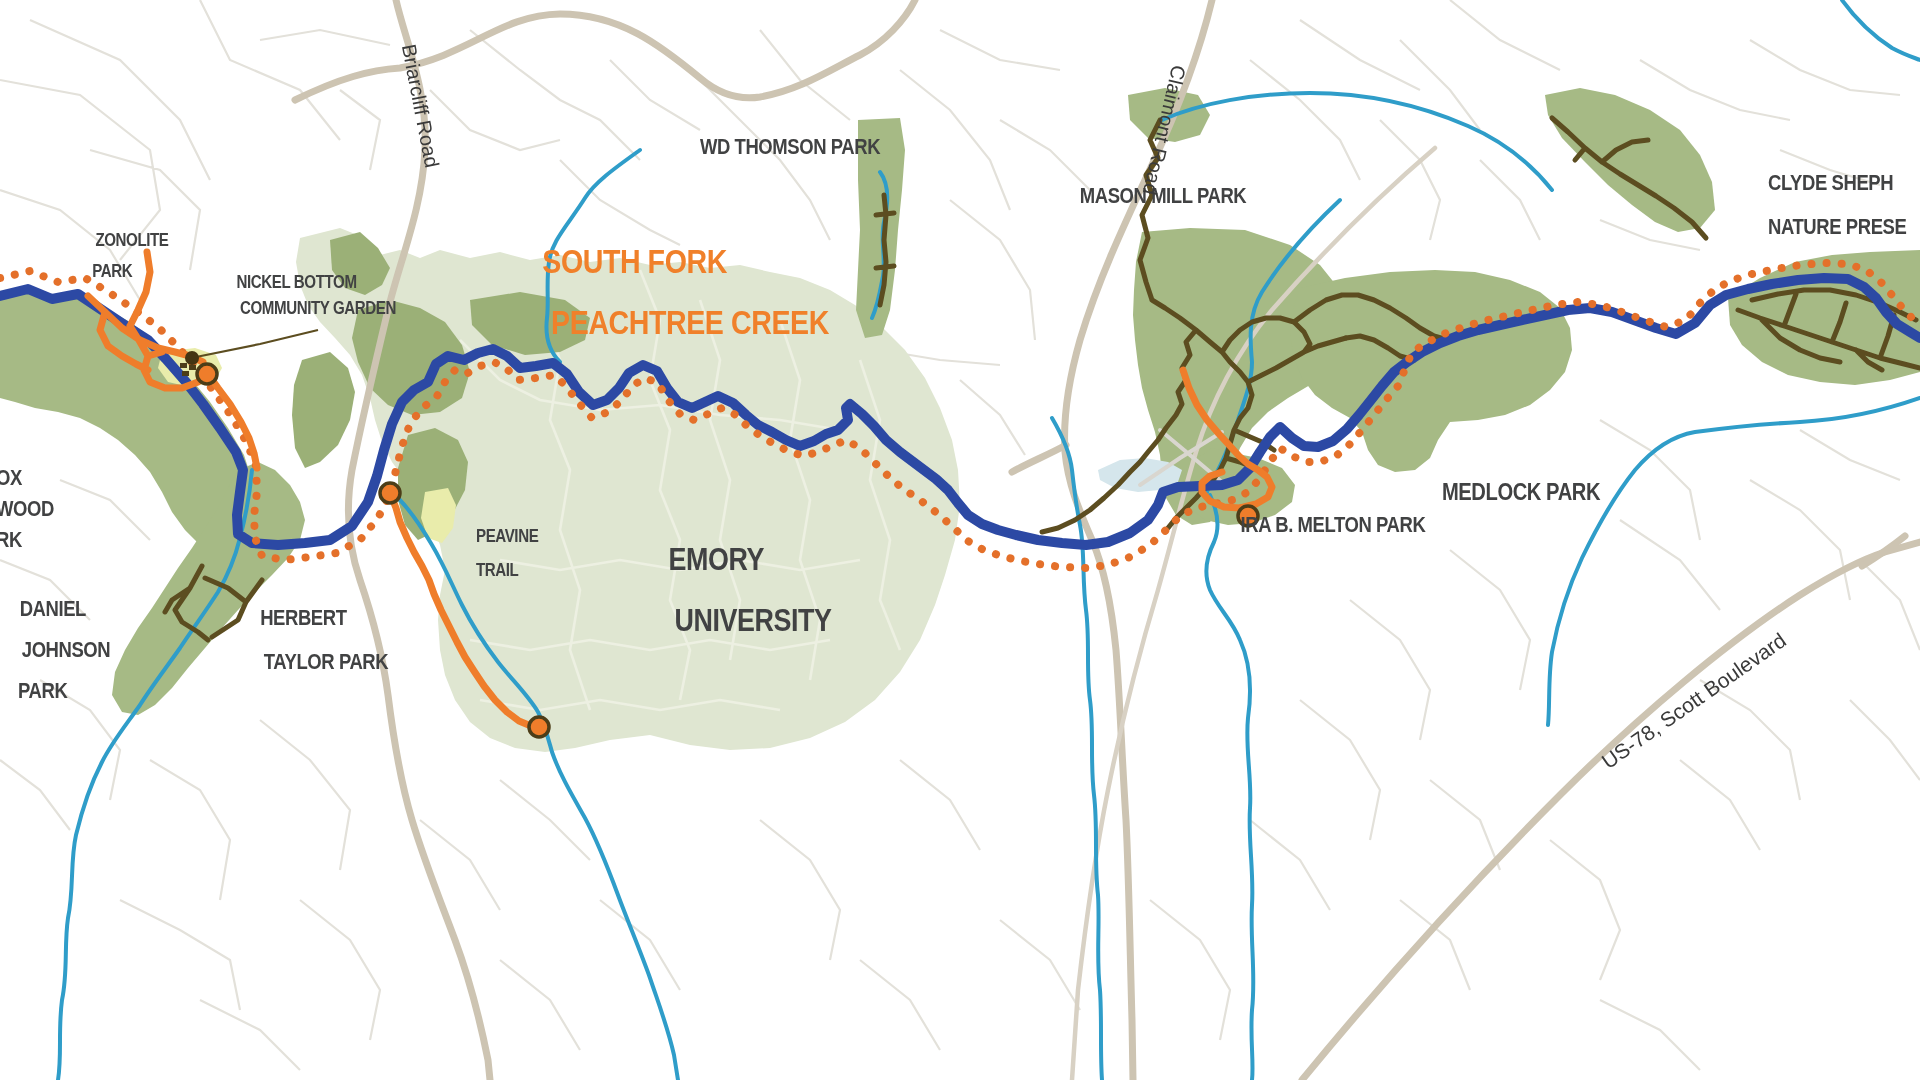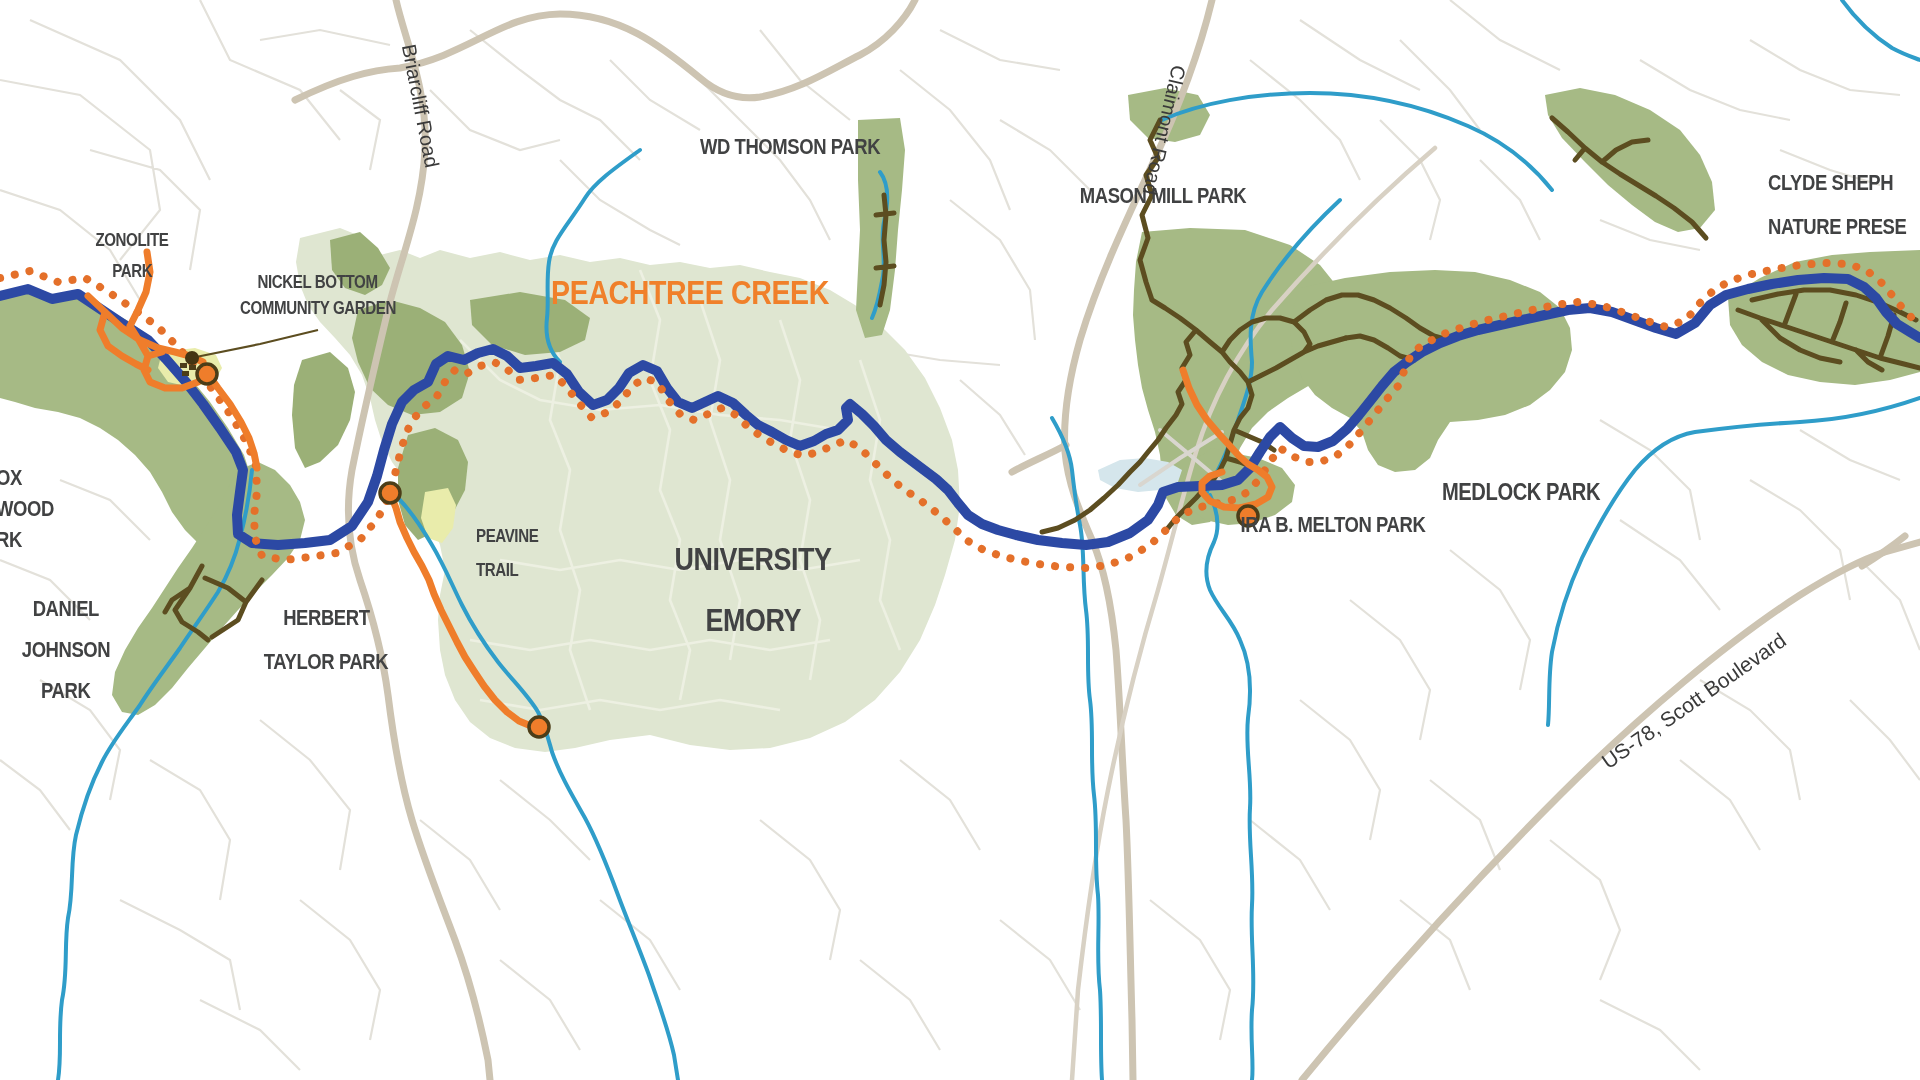--- a/index.html
+++ b/index.html
@@ -21,21 +21,21 @@
   .blue-route{stroke:var(--trail_proposed_blue);stroke-width:10;stroke-linejoin:round;stroke-linecap:round;}
   .orange-dots{stroke:var(--trail_study_orange);stroke-width:8;stroke-dasharray:0.1 15;stroke-linecap:round;}
   .orange-trail{stroke:var(--trail_orange);stroke-width:7;stroke-linecap:round;stroke-linejoin:round;}
   .brown-trail{stroke:var(--trail_existing_brown);stroke-width:5;stroke-linecap:round;stroke-linejoin:round;}
   .leader{stroke:var(--trail_existing_brown);stroke-width:2.2;}
   .marker{fill:var(--trail_orange);stroke:#4c3d18;stroke-width:3.5;}
   .dot-marker{fill:#433513;}
   .garden-icon{fill:#4c3d18;}
 
   .lbl{position:absolute;font-weight:bold;color:var(--label_dark);white-space:nowrap;
-       text-align:center;letter-spacing:-0.5px;}
+       text-align:left;letter-spacing:-0.5px;}
   .lbl .cond{display:inline-block;transform:scaleX(0.84);transform-origin:center center;}
   .lbl.left-align{text-align:left;}
   .lbl.left-align .cond{transform-origin:left center;}
   .lbl-road{position:absolute;font-weight:normal;color:#3a3a3a;white-space:nowrap;letter-spacing:0;}
   .lbl-title{color:var(--title_orange);}
 </style>
 </head>
 <body>
 
 <div id="stage">
@@ -199,20 +199,21 @@
   <div><span class="cond">COMMUNITY GARDEN</span></div>
 </div>
 
 <div class="lbl-road" style="left:420px;top:106px;transform:translate(-50%,-50%) rotate(79deg);font-size:20px;">Briarcliff Road</div>
 
 <div class="lbl" style="left:790px;top:147px;transform:translate(-50%,-50%);font-size:22px;">
   <span class="cond">WD THOMSON PARK</span>
 </div>
 
 <div class="lbl lbl-title" style="left:690px;top:292px;transform:translate(-50%,-50%);font-size:34px;line-height:1.78;">
+  <div><span class="cond">SOUTH FORK</span></div>
   <div><span class="cond">PEACHTREE CREEK</span></div>
 </div>
 
 <div class="lbl" style="left:1163px;top:196px;transform:translate(-50%,-50%);font-size:22px;">
   <span class="cond">MASON MILL PARK</span>
 </div>
 
 <div class="lbl-road" style="left:1164px;top:130px;transform:translate(-50%,-50%) rotate(103deg);font-size:20px;">Claimont Road</div>
 
 <div class="lbl left-align" style="left:1768px;top:205px;transform:translate(0,-50%);font-size:22px;line-height:2.0;">
@@ -222,22 +223,22 @@
 
 <div class="lbl" style="left:1521px;top:492px;transform:translate(-50%,-50%);font-size:24px;">
   <span class="cond">MEDLOCK PARK</span>
 </div>
 
 <div class="lbl" style="left:1333px;top:525px;transform:translate(-50%,-50%);font-size:22px;">
   <span class="cond">IRA B. MELTON PARK</span>
 </div>
 
 <div class="lbl" style="left:753px;top:590px;transform:translate(-50%,-50%);font-size:32px;line-height:1.9;">
+  <div><span class="cond">EMORY</span></div>
   <div><span class="cond">UNIVERSITY</span></div>
-  <div><span class="cond">EMORY</span></div>
 </div>
 
 <div class="lbl left-align" style="left:476px;top:553px;transform:translate(0,-50%);font-size:18px;line-height:1.9;">
   <div><span class="cond">PEAVINE</span></div>
   <div><span class="cond">TRAIL</span></div>
 </div>
 
 <div class="lbl" style="left:326px;top:640px;transform:translate(-50%,-50%);font-size:22px;line-height:2.0;">
   <div><span class="cond">HERBERT</span></div>
   <div><span class="cond">TAYLOR PARK</span></div>

